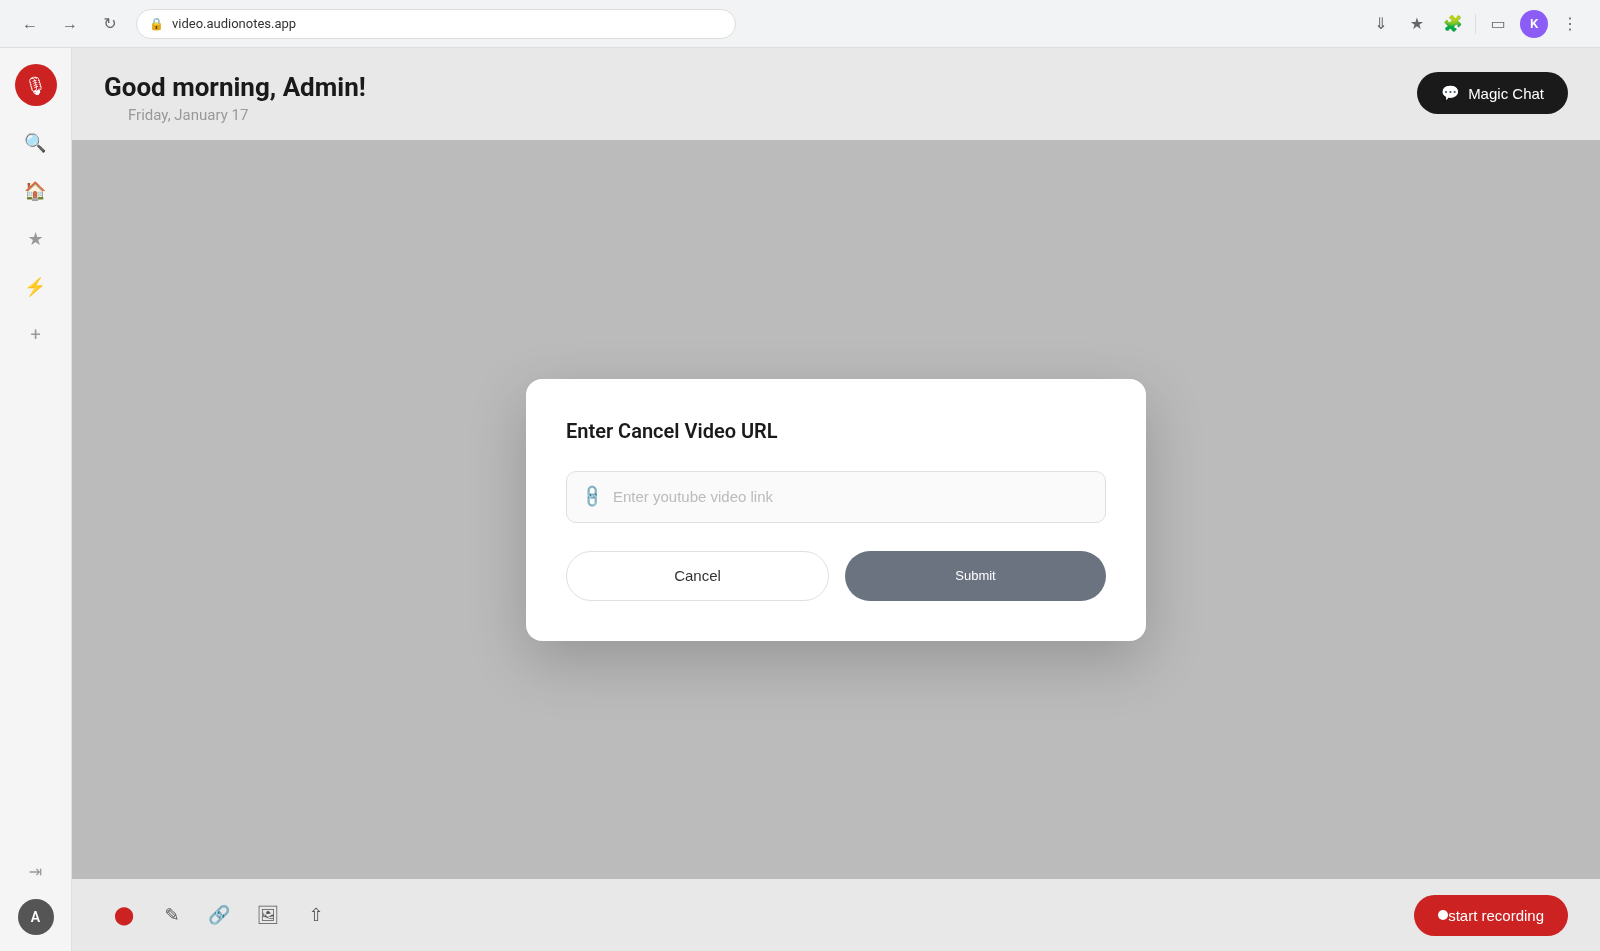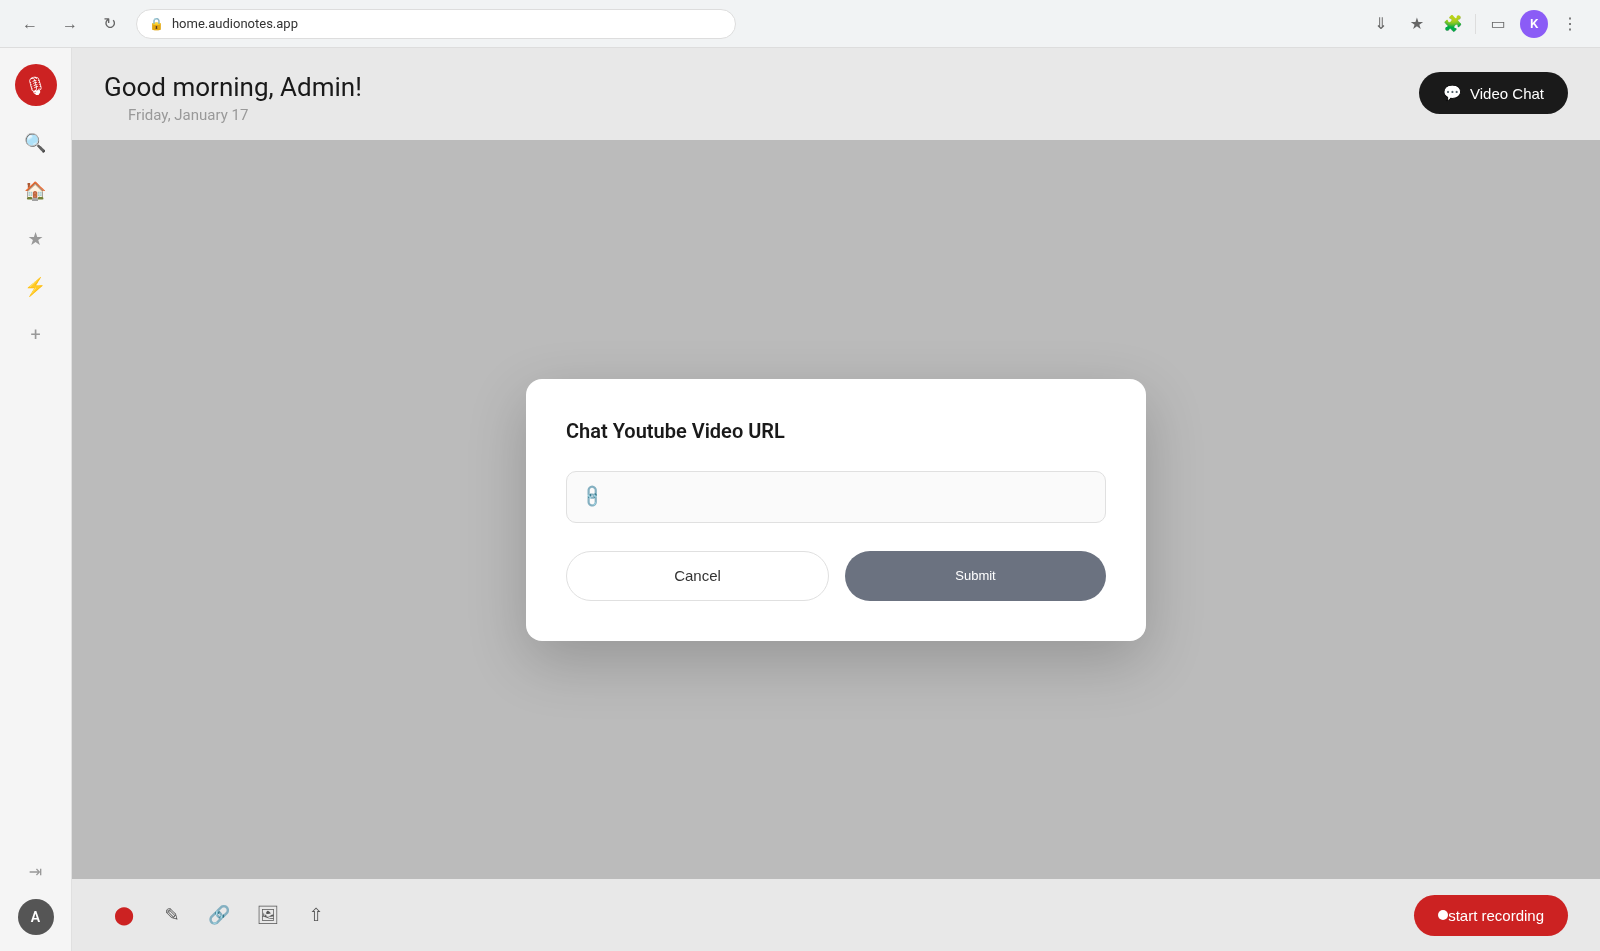--- a/index.html
+++ b/index.html
@@ -164,21 +164,21 @@
 
     
     .header {
       padding: 24px 32px 16px;
       display: flex;
       align-items: flex-start;
       justify-content: space-between;
     }
     .header-text h1 {
       font-size: 26px;
-      font-weight: 400;
+      font-weight: 700;
       color: #1a1a1a;
     }
     .header-text .date {
       font-size: 15px;
       color: #999;
       margin-top: 4px;
       margin-left: 24px;
     }
     .magic-chat-btn {
       background: #1a1a1a;
@@ -343,21 +343,21 @@
   </style>
 </head>
 <body>
 
 <div class="browser-bar">
   <button class="browser-nav-btn">←</button>
   <button class="browser-nav-btn">→</button>
   <button class="browser-nav-btn">↻</button>
   <div class="address-bar">
     <span class="address-bar-icon">🔒</span>
-    <span>home.audionotes.app</span>
+    <span>video.audionotes.app</span>
   </div>
   <div class="browser-actions">
     <button class="browser-action-btn">⇓</button>
     <button class="browser-action-btn">★</button>
     <button class="browser-action-btn">🧩</button>
     <div class="browser-divider"></div>
     <button class="browser-action-btn">▭</button>
     <div class="profile-avatar">K</div>
     <button class="browser-action-btn">⋮</button>
   </div>
@@ -395,31 +395,32 @@
 
   <div class="main-content">
 
     <div class="header">
       <div class="header-text">
         <h1>Good morning, Admin!</h1>
         <div class="date">Friday, January 17</div>
       </div>
       <button class="magic-chat-btn">
         <span>💬</span>
-        <span>Video Chat</span>
+        <span>Magic Chat</span>
       </button>
     </div>
 
     <div class="content-area">
 
       <div class="overlay">
         <div class="modal">
-          <div class="modal-title">Chat Youtube Video URL</div>
+          <div class="modal-title">Enter Cancel Video URL</div>
           <div class="modal-input-wrapper">
             <span class="link-icon">🔗</span>
+            <input class="modal-input" type="text" placeholder="Enter youtube video link" style="">
           </div>
           <div class="modal-buttons">
             <button class="cancel-btn">Cancel</button>
             <button class="submit-btn">Submit</button>
           </div>
         </div>
       </div>
 
     </div>
 

